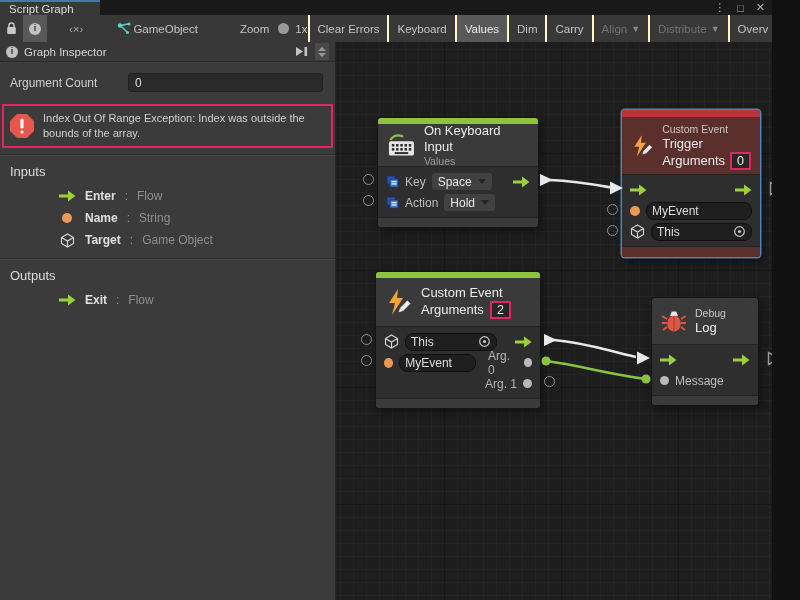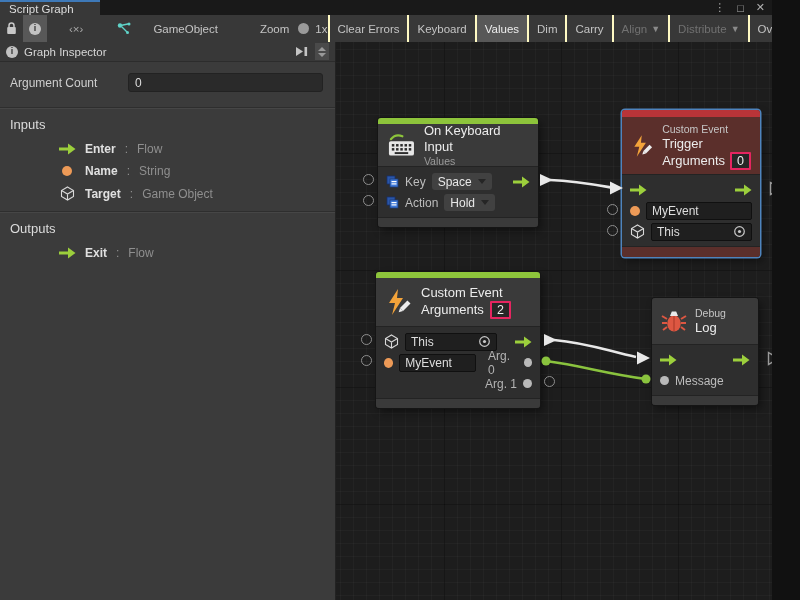--- a/index.html
+++ b/index.html
@@ -76,21 +76,21 @@
   .nfoot.maroon{background:#5b2f2b;height:10px;}
   .ncat{font-size:10.5px;color:#c6c6c6;line-height:14px;}
   .ntitle{font-size:13px;color:#ececec;line-height:16px;}
   .nsub{font-size:10.5px;color:#9a9a9a;line-height:13px;}
   .row{height:21px;display:flex;align-items:center;gap:6px;padding:0 8px;}
   .spacer{flex:1;}
   .glabel{color:#bdbdbd;}
   .arglab{color:#b3b3b3;}
   .dd{background:#414141;border-radius:3px;height:17px;display:flex;align-items:center;gap:6px;padding:0 6px;color:#e8e8e8;}
   .dd .dcaret{width:0;height:0;border-left:4px solid transparent;border-right:4px solid transparent;border-top:5px solid #252525;}
-  .vfield{background:#1f1f1f;border:1px solid #101010;border-radius:2px;height:16px;display:flex;align-items:center;padding:0 5px;color:#dedede;gap:4px;}
+  .vfield{background:#1f1f1f;border:1px solid #101010;border-radius:8px;height:16px;display:flex;align-items:center;padding:0 5px;color:#dedede;gap:4px;}
   .vfield input{background:transparent;border:none;outline:none;color:#dedede;font-size:12px;width:100%;
                 font-family:"Liberation Sans",sans-serif;padding:0;}
   .errval{background:#262626;border:2px solid #e52560;color:#ececec;font-size:12.5px;line-height:14px;padding:0 5px;border-radius:1px;}
   .dot{border-radius:50%;}
   .dot.orange{width:10px;height:10px;background:#ed9a57;}
   .dot.gray{width:9px;height:9px;background:#b9b9b9;}
   .ring{position:absolute;width:9px;height:9px;border:1.5px solid #8d8d8d;border-radius:50%;}
   .ghost-tri{position:absolute;}
 </style>
 </head>
@@ -117,21 +117,21 @@
       </svg>
     </div>
     <div class="tbtn icon active">
       <span class="circle-i">i</span>
     </div>
     <div class="sep"></div>
     <div class="tbtn" style="margin-left:14px;color:#a9a9a9;">
       <span>‹×›</span>
     </div>
     <div class="sep" style="margin-left:12px;"></div>
-    <div class="tbtn" style="margin-left:6px;gap:22px;align-items:center;">
+    <div class="tbtn" style="margin-left:6px;gap:2px;align-items:center;">
       <svg width="14" height="13" viewBox="0 0 14 13">
         <circle cx="3" cy="3.5" r="2.2" fill="#5fd3c8"></circle>
         <path d="M4.5 4.5 L10 10 M4.8 3.2 L12 1.8" stroke="#5fd3c8" stroke-width="1.4" fill="none"></path>
         <circle cx="12" cy="2" r="1.5" fill="#5fd3c8"></circle>
           <circle cx="10.5" cy="10.5" r="1.5" fill="#5fd3c8"></circle>
       </svg>
       <span>GameObject</span>
     </div>
     <div class="tbtn" style="margin-left:26px;">
       <span>Zoom</span>
@@ -183,20 +183,28 @@
         <div class="spin-dn"></div>
       </div>
     </div>
 
 
     <div class="argrow">
       <span class="arglabel">Argument Count</span>
       <input type="text" value="0" style="">
     </div>
 
+    <div class="errbox">
+      <svg width="26" height="26" viewBox="0 0 26 26" style="flex:0 0 auto;">
+        <polygon points="8,1 18,1 25,8 25,18 18,25 8,25 1,18 1,8" fill="#e8574d"></polygon>
+        <rect x="11.4" y="5.5" width="3.2" height="10" rx="1.6" fill="#fff"></rect>
+        <rect x="11.4" y="17.5" width="3.2" height="3.2" rx="1.6" fill="#fff"></rect>
+      </svg>
+      <span>Index Out Of Range Exception: Index was outside the bounds of the array.</span>
+    </div>
 
     <div class="section-div"></div>
     <div class="sec-h">Inputs</div>
 
     <div class="prow">
       <span class="picon">
         <svg width="17" height="12" viewBox="0 0 17 12">
             <rect x="0" y="4.5" width="9" height="3" fill="#9ccf3c"></rect>
             <polygon points="9,0.5 16.5,6 9,11.5" fill="#9ccf3c"></polygon>
           </svg>

